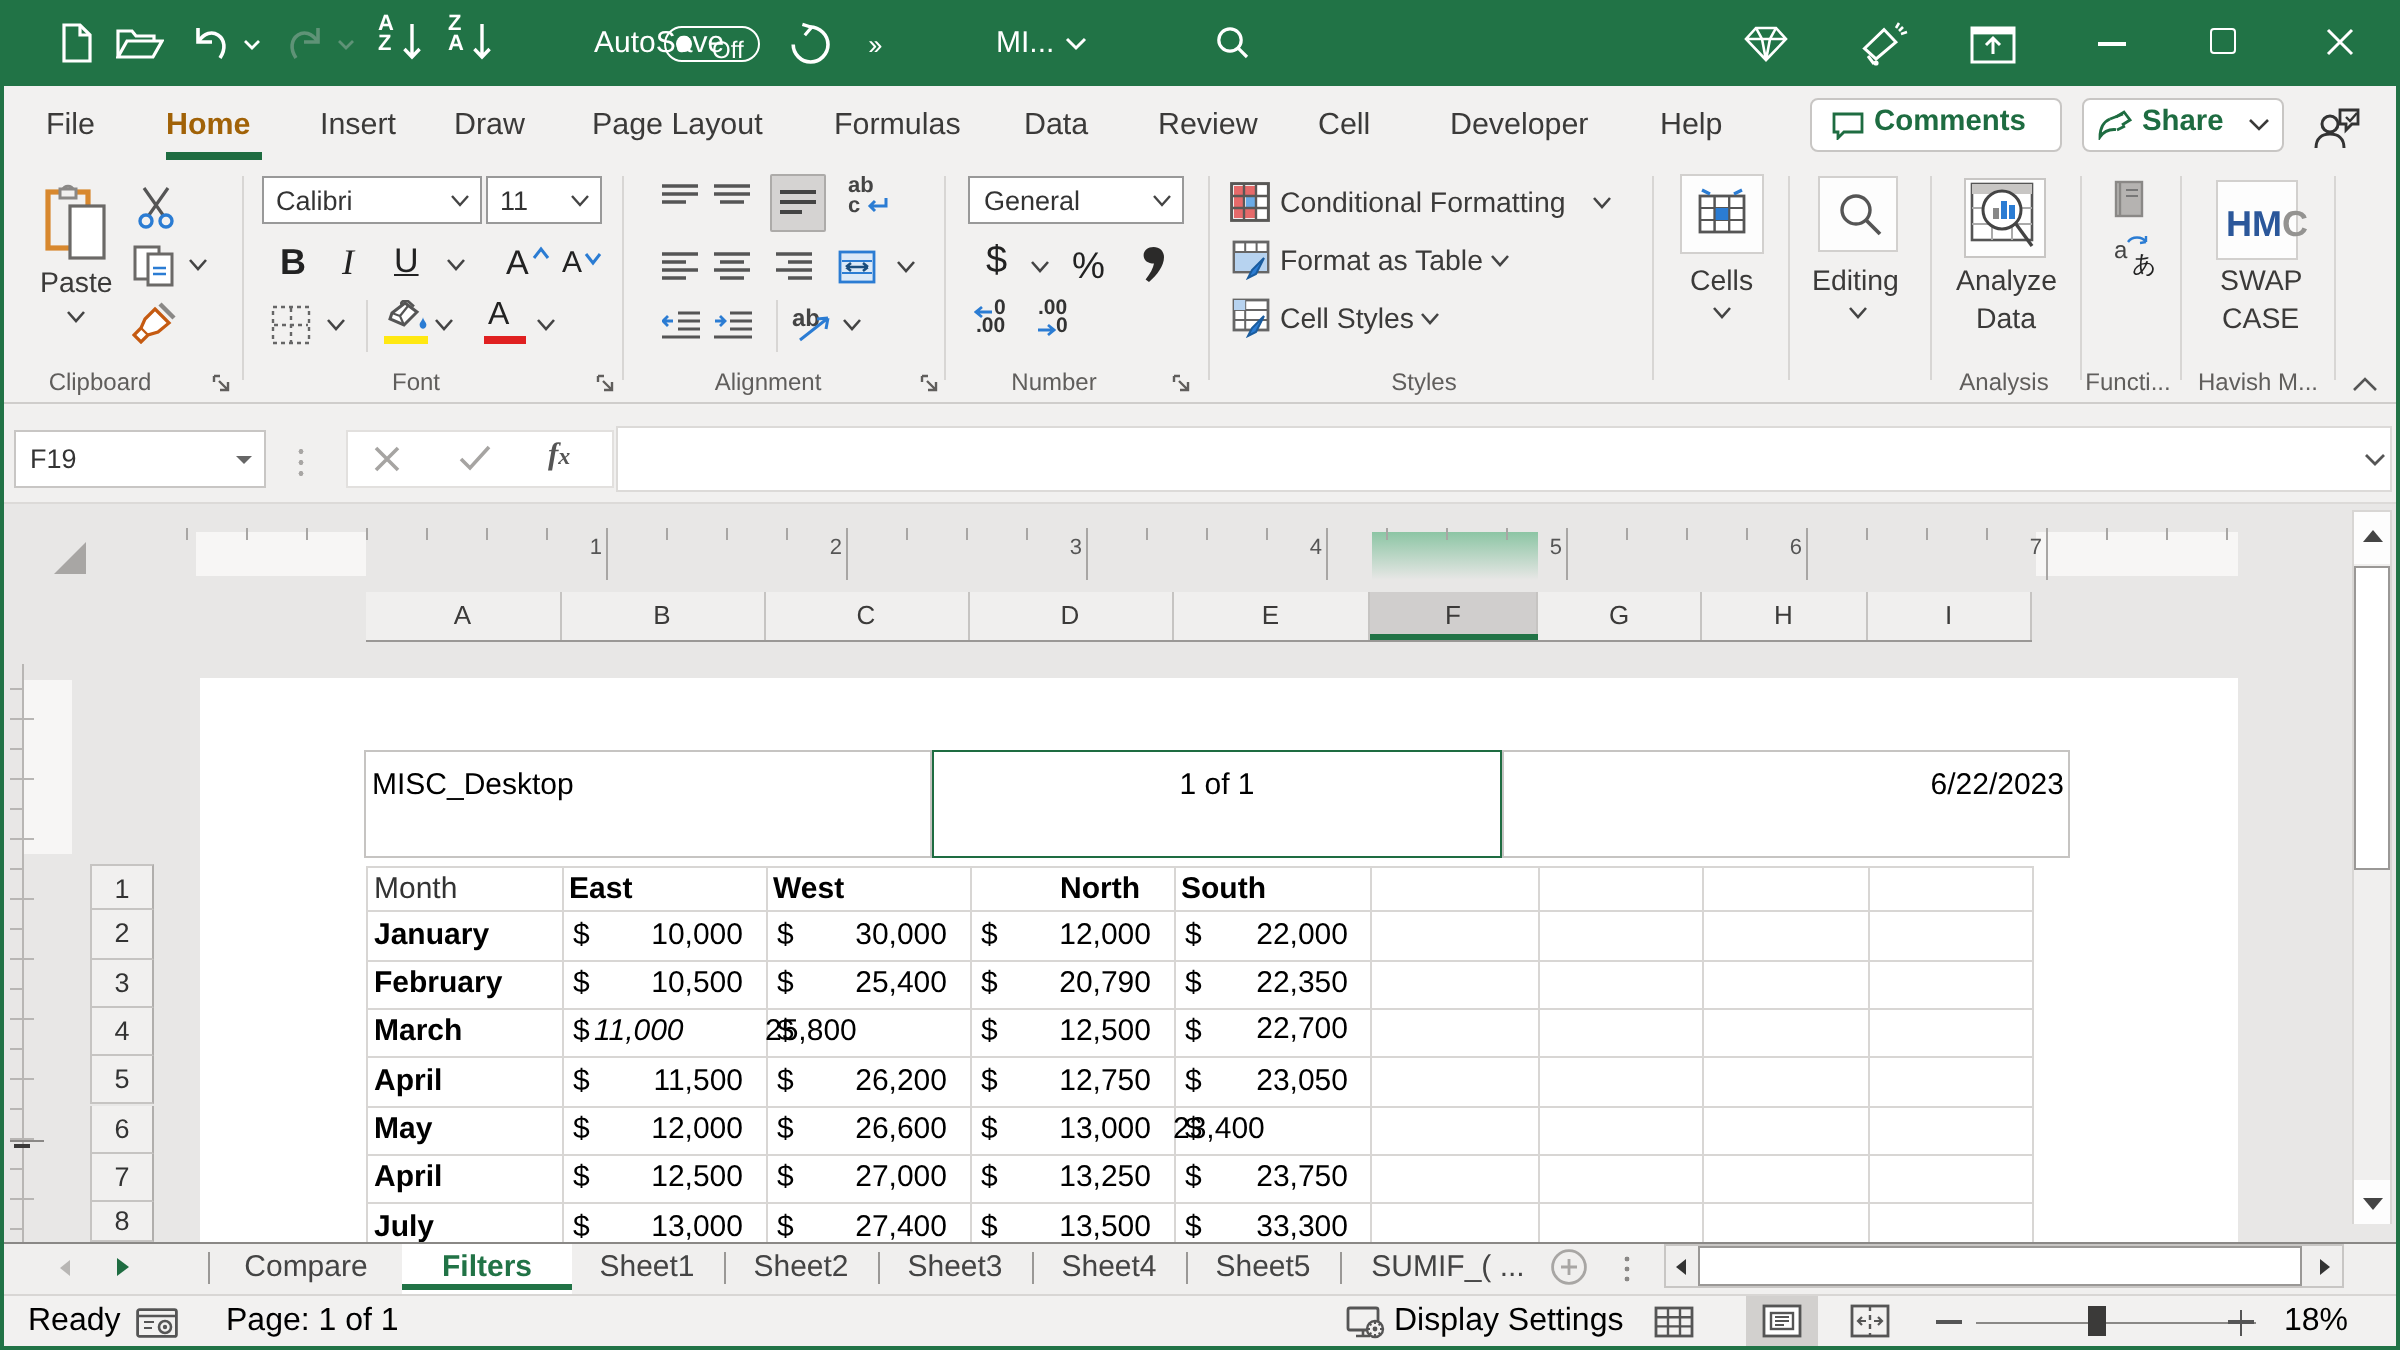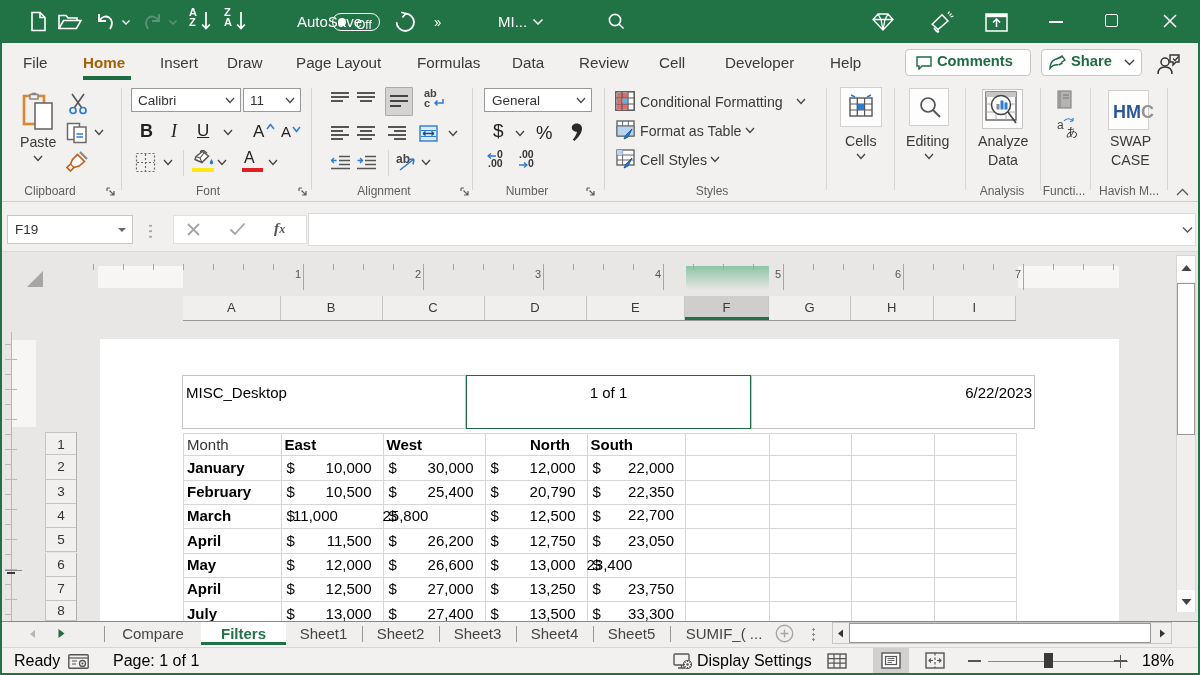--- a/index.html
+++ b/index.html
@@ -607,21 +607,21 @@
 <div class="ct" style="left:286.5px;top:483.1px;">$</div>
 <div class="ct" style="left:280.5px;top:483.1px;width:91.0px;text-align:right;">10,500</div>
 <div class="ct" style="left:388.5px;top:483.1px;">$</div>
 <div class="ct" style="left:382.5px;top:483.1px;width:91.0px;text-align:right;">25,400</div>
 <div class="ct" style="left:490.5px;top:483.1px;">$</div>
 <div class="ct" style="left:484.5px;top:483.1px;width:91.0px;text-align:right;">20,790</div>
 <div class="ct" style="left:592.5px;top:483.1px;">$</div>
 <div class="ct" style="left:586.5px;top:483.1px;width:87.5px;text-align:right;">22,350</div>
 <div class="ct" style="left:187px;top:507.4px;font-weight:bold;">March</div>
 <div class="ct" style="left:286.5px;top:507.4px;">$</div>
-<div class="ct" style="left:270px;top:507.4px;width:91.0px;text-align:center;">11,000</div>
+<div class="ct" style="left:297px;top:507.4px;width:91.0px;text-align:left;font-style:italic;">11,000</div>
 <div class="ct" style="left:388.5px;top:507.4px;">$</div>
 <div class="ct" style="left:382.5px;top:507.4px;width:91.0px;text-align:left;">25,800</div>
 <div class="ct" style="left:490.5px;top:507.4px;">$</div>
 <div class="ct" style="left:484.5px;top:507.4px;width:91.0px;text-align:right;">12,500</div>
 <div class="ct" style="left:592.5px;top:507.4px;">$</div>
 <div class="ct" style="left:586.5px;top:506px;width:87.5px;text-align:right;">22,700</div>
 <div class="ct" style="left:187px;top:531.7px;font-weight:bold;">April</div>
 <div class="ct" style="left:286.5px;top:531.7px;">$</div>
 <div class="ct" style="left:280.5px;top:531.7px;width:91.0px;text-align:right;">11,500</div>
 <div class="ct" style="left:388.5px;top:531.7px;">$</div>

